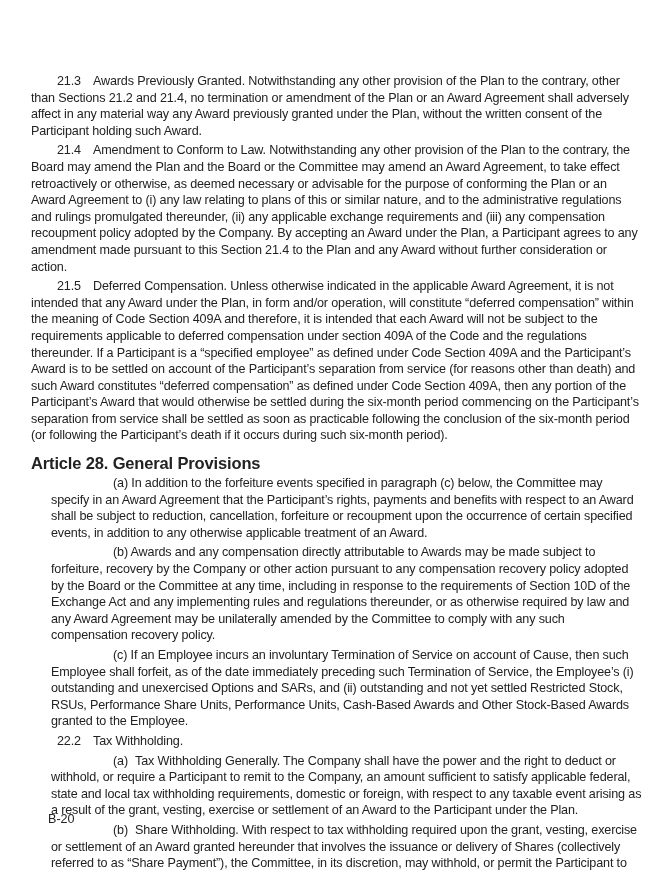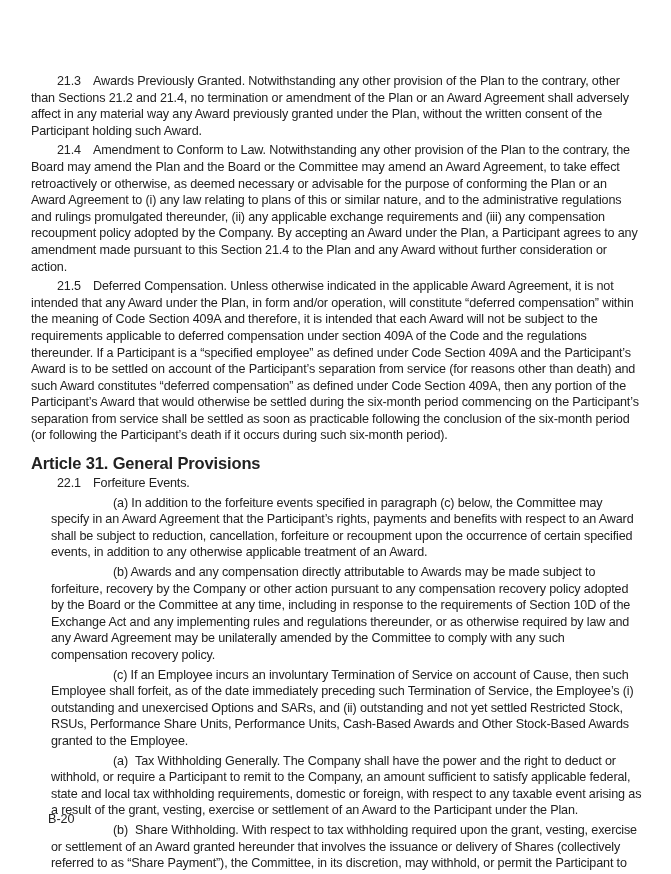--- a/index.html
+++ b/index.html
@@ -30,28 +30,28 @@
 <body>
 
 <div class="page">
 
   <p class="sec"><span class="num">21.3</span><span class="b">Awards Previously Granted</span><span>. Notwithstanding any other provision of the Plan to the contrary, other than Sections 21.2 and 21.4, no termination or amendment of the Plan or an Award Agreement shall adversely affect in any material way any Award previously granted under the Plan, without the written consent of the Participant holding such Award.</span></p>
 
   <p class="sec"><span class="num">21.4</span><span class="b">Amendment to Conform to Law.</span><span> Notwithstanding any other provision of the Plan to the contrary, the Board may amend the Plan and the Board or the Committee may amend an Award Agreement, to take effect retroactively or otherwise, as deemed necessary or advisable for the purpose of conforming the Plan or an Award Agreement to (i) any law relating to plans of this or similar nature, and to the administrative regulations and rulings promulgated thereunder, (ii) any applicable exchange requirements and (iii) any compensation recoupment policy adopted by the Company. By accepting an Award under the Plan, a Participant agrees to any amendment made pursuant to this Section 21.4 to the Plan and any Award without further consideration or action.</span></p>
 
   <p class="sec"><span class="num">21.5</span><span class="b">Deferred Compensation</span><span>. Unless otherwise indicated in the applicable Award Agreement, it is not intended that any Award under the Plan, in form and/or operation, will constitute “deferred compensation” within the meaning of Code Section 409A and therefore, it is intended that each Award will not be subject to the requirements applicable to deferred compensation under section 409A of the Code and the regulations thereunder. If a Participant is a “specified employee” as defined under Code Section 409A and the Participant’s Award is to be settled on account of the Participant’s separation from service (for reasons other than death) and such Award constitutes “deferred compensation” as defined under Code Section 409A, then any portion of the Participant’s Award that would otherwise be settled during the six-month period commencing on the Participant’s separation from service shall be settled as soon as practicable following the conclusion of the six-month period (or following the Participant’s death if it occurs during such six-month period).</span></p>
 
-  <h2>Article 31. General Provisions</h2>
+  <h2>Article 28. General Provisions</h2>
 
-  <p class="sechead"><span class="num">22.1</span><span class="b">Forfeiture Events</span><span>.</span></p>
 
   <p class="sub">(a) In addition to the forfeiture events specified in paragraph (c) below, the Committee may specify in an Award Agreement that the Participant’s rights, payments and benefits with respect to an Award shall be subject to reduction, cancellation, forfeiture or recoupment upon the occurrence of certain specified events, in addition to any otherwise applicable treatment of an Award.</p>
   <p class="sub">(b) Awards and any compensation directly attributable to Awards may be made subject to forfeiture, recovery by the Company or other action pursuant to any compensation recovery policy adopted by the Board or the Committee at any time, including in response to the requirements of Section 10D of the Exchange Act and any implementing rules and regulations thereunder, or as otherwise required by law and any Award Agreement may be unilaterally amended by the Committee to comply with any such compensation recovery policy.</p>
   <p class="sub">(c) If an Employee incurs an involuntary Termination of Service on account of Cause, then such Employee shall forfeit, as of the date immediately preceding such Termination of Service, the Employee’s (i) outstanding and unexercised Options and SARs, and (ii) outstanding and not yet settled Restricted Stock, RSUs, Performance Share Units, Performance Units, Cash-Based Awards and Other Stock-Based Awards granted to the Employee.</p>
 
+  <p class="sechead"><span class="num">22.2</span><span class="b">Tax Withholding.</span></p>
 
   <p class="sub"><span class="lbl">(a)</span><span class="b">Tax Withholding Generally</span><span>. The Company shall have the power and the right to deduct or withhold, or require a Participant to remit to the Company, an amount sufficient to satisfy applicable federal, state and local tax withholding requirements, domestic or foreign, with respect to any taxable event arising as a result of the grant, vesting, exercise or settlement of an Award to the Participant under the Plan.</span></p>
 
   <p class="sub"><span class="lbl">(b)</span><span class="b">Share Withholding</span><span>. With respect to tax withholding required upon the grant, vesting, exercise or settlement of an Award granted hereunder that involves the issuance or delivery of Shares (collectively referred to as “Share Payment”), the Committee, in its discretion, may withhold, or permit the Participant to elect to have withheld from a Share Payment the number of Shares having a Fair Market Value on the date the withholding is to be determined equal to the minimum statutory withholding requirement but in no event shall such withholding exceed the minimum statutory withholding requirement.</span></p>
 
 </div>
 
 <div class="footer">B-20</div>
 
 </body></html>

